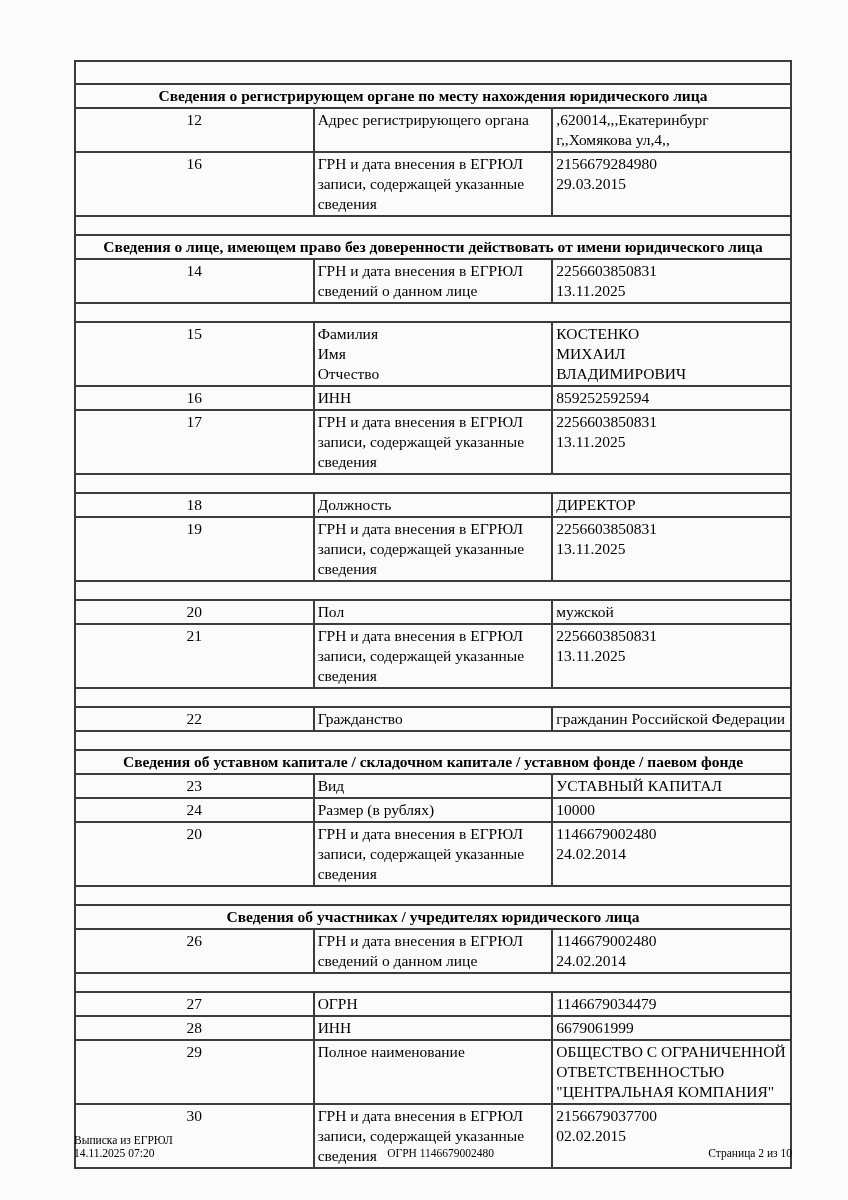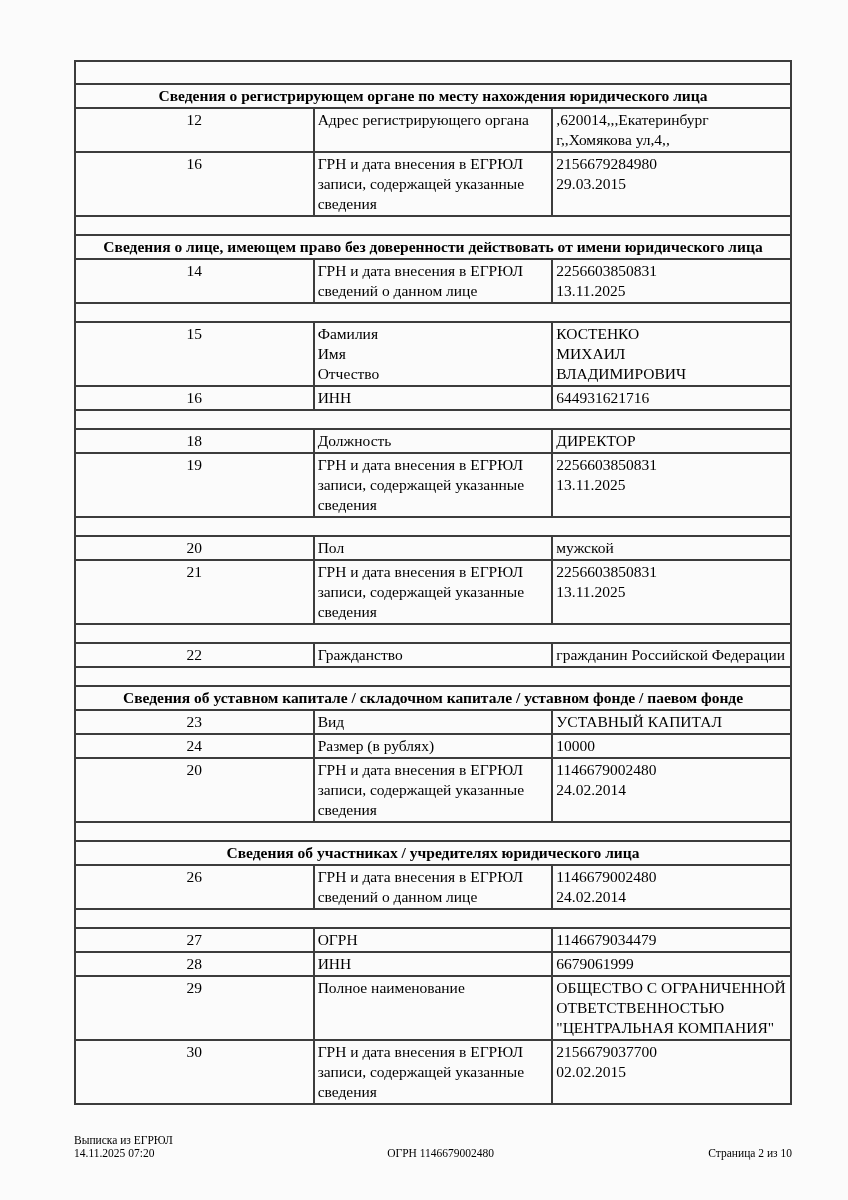--- a/index.html
+++ b/index.html
@@ -105,21 +105,27 @@
           <td class="cell-label">Фамилия
 Имя
 Отчество</td>
           <td class="cell-value">КОСТЕНКО
 МИХАИЛ
 ВЛАДИМИРОВИЧ</td>
         </tr>
         <tr>
           <td class="cell-num">16</td>
           <td class="cell-label">ИНН</td>
-          <td class="cell-value">644931621716</td>
+          <td class="cell-value">859252592594</td>
+        </tr>
+        <tr>
+          <td class="cell-num">17</td>
+          <td class="cell-label">ГРН и дата внесения в ЕГРЮЛ записи, содержащей указанные сведения</td>
+          <td class="cell-value">2256603850831
+13.11.2025</td>
         </tr>
         <tr>
           <td colspan="3" class="spacer"></td>
         </tr>
         <tr>
           <td class="cell-num">18</td>
           <td class="cell-label">Должность</td>
           <td class="cell-value">ДИРЕКТОР</td>
         </tr>
         <tr>

